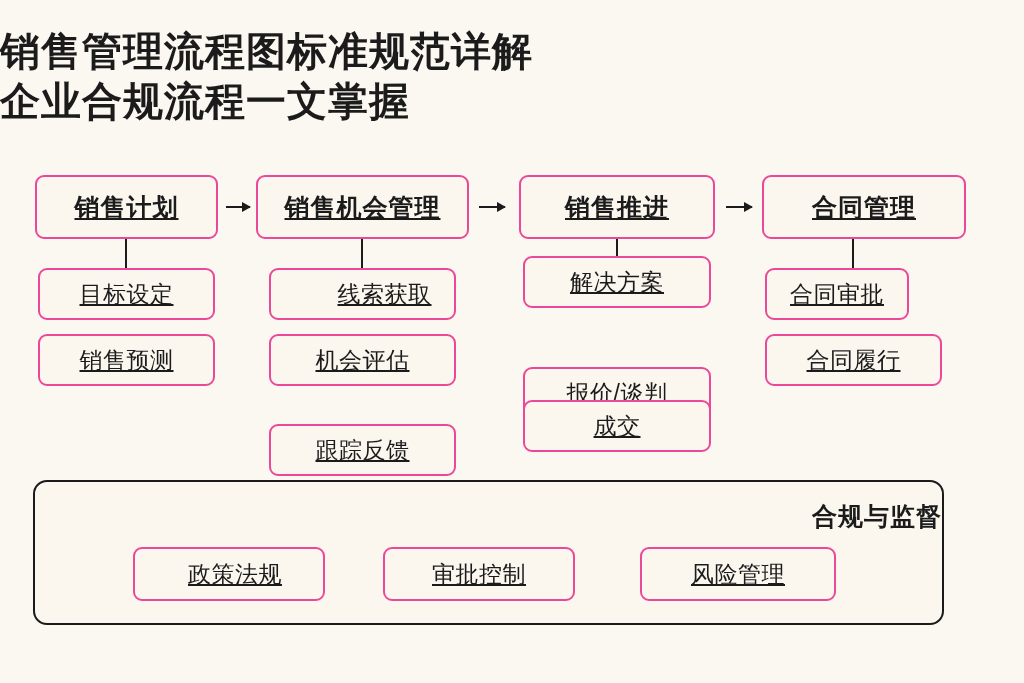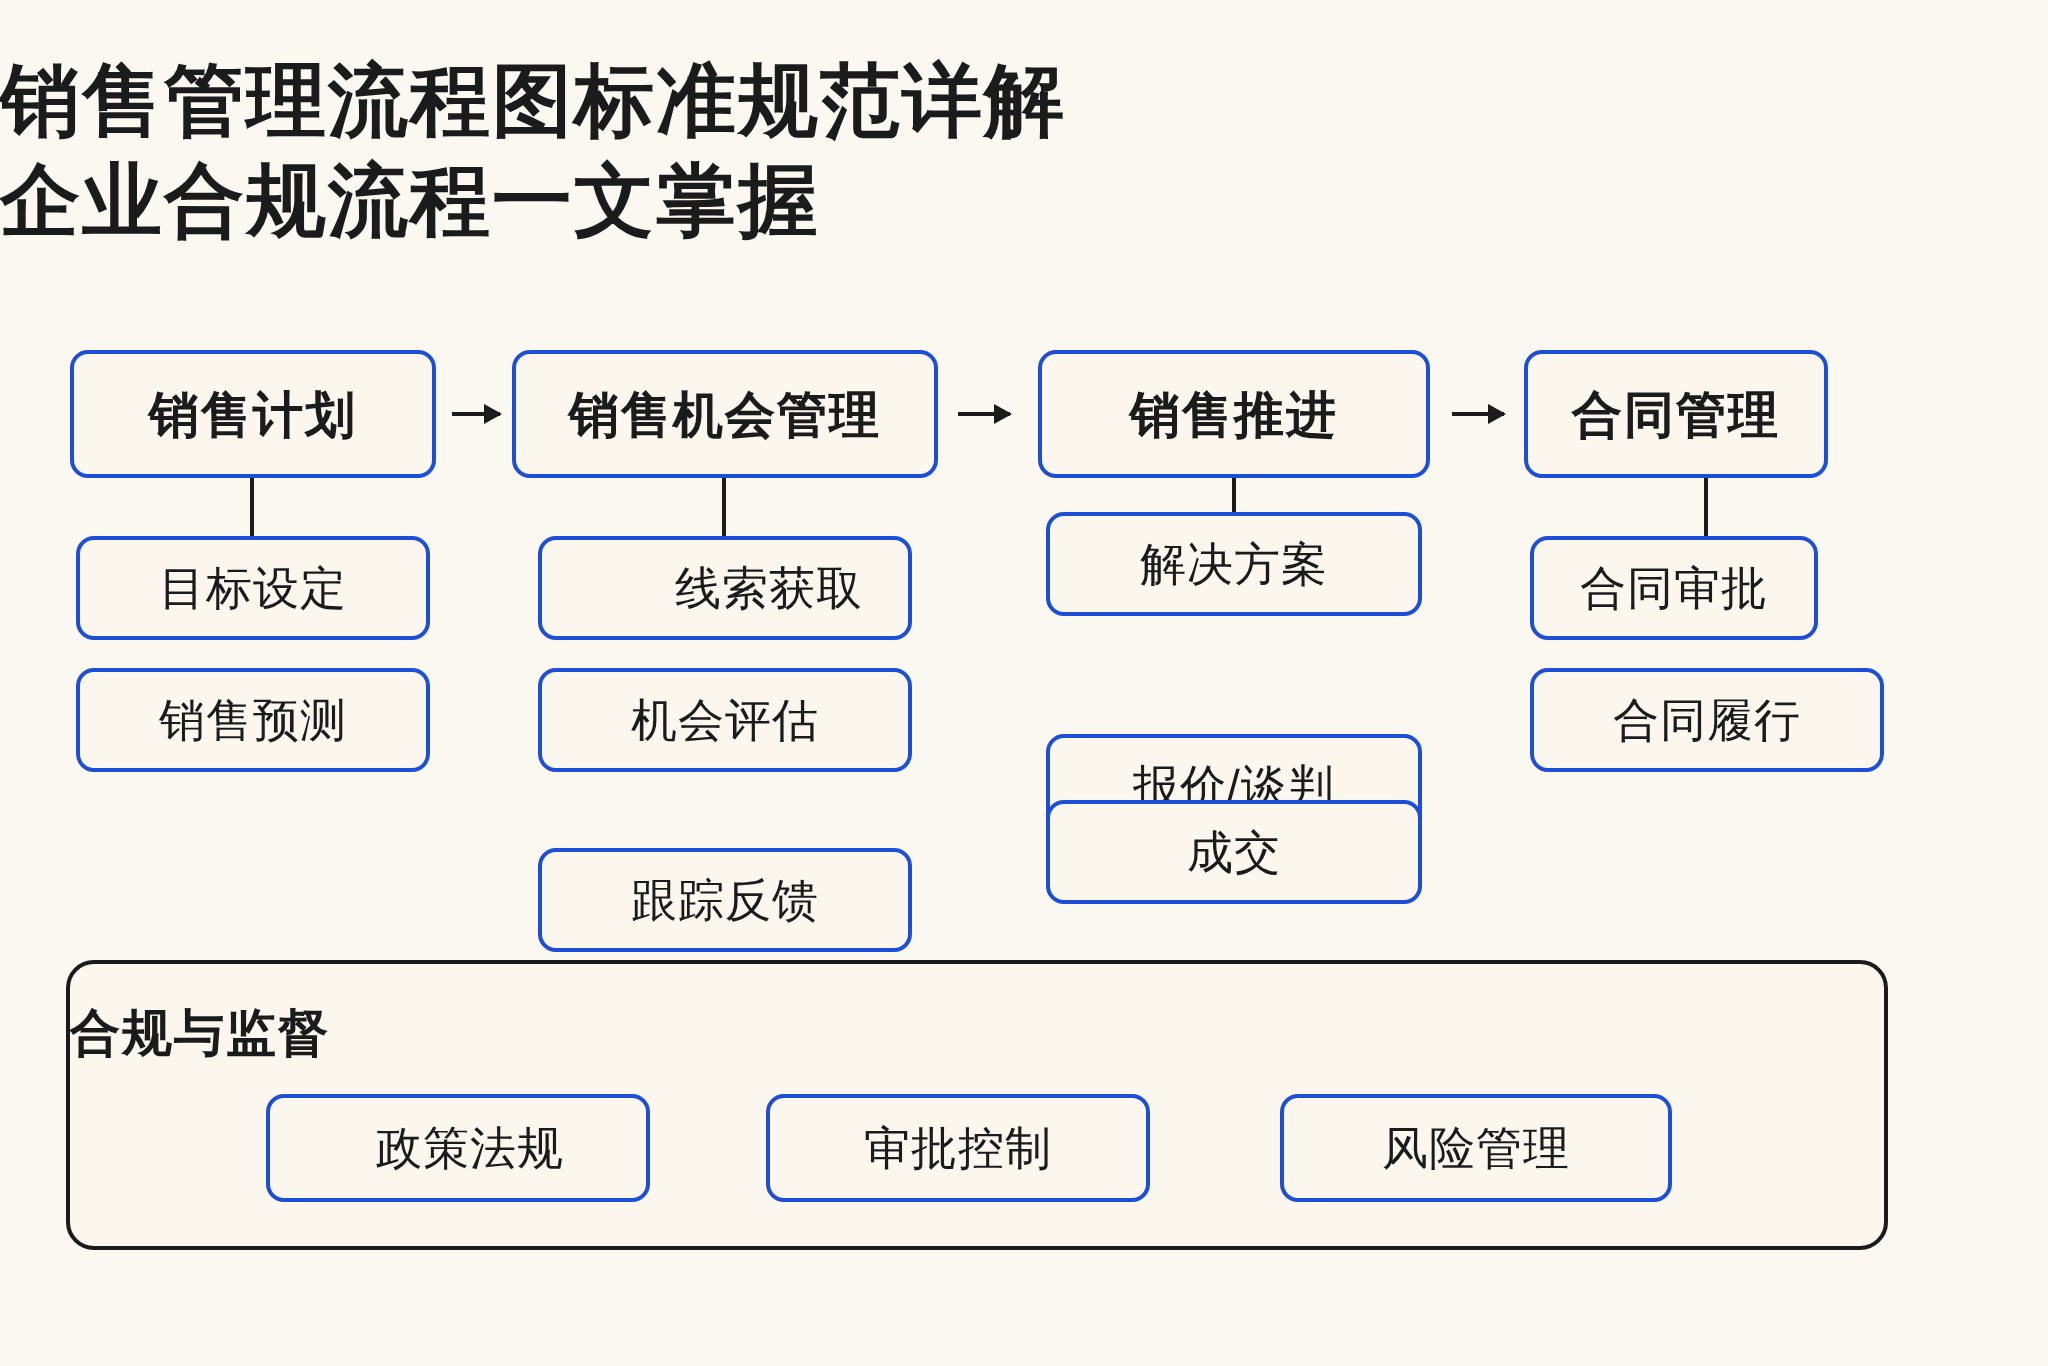--- a/index.html
+++ b/index.html
@@ -36,26 +36,27 @@
     line-height: 50px;
     color: #1b1b1b;
     white-space: nowrap;
   }
 
   
   .node {
     position: absolute;
     box-sizing: border-box;
     background: #fbf7ef;
-    border: 2px solid #1d4ed8;
+    border: 2px solid #ec4899;
     border-radius: 9px;
     display: flex;
     align-items: center;
     justify-content: center;
     text-align: left;
+    text-decoration: underline;
   }
   .node.header-node {
     font-size: 25px;
     font-weight: 700;
     letter-spacing: 1px;
   }
   .node.sub-node {
     font-size: 23px;
     font-weight: 400;
     letter-spacing: 0.5px;
@@ -97,21 +98,21 @@
     box-sizing: border-box;
     background: #fbf7ef;
     border: 2px solid #1b1b1b;
     border-radius: 14px;
   }
   .compliance-title {
     position: absolute;
     left: 0;
     top: 18px;
     width: 100%;
-    text-align: left;
+    text-align: right;
     font-size: 25px;
     font-weight: 700;
     letter-spacing: 1px;
   }
 </style>
 </head>
 <body>
 
 <div id="canvas">
 
@@ -136,21 +137,21 @@
   <div class="arrow" style="left:479px; top:206px; width:26px;"></div>
 
   <div class="node header-node" style="left:519px; top:175px; width:196px; height:64px;">销售推进</div>
   <div class="connector-v" style="left:616px; top:239px; width:2px; height:29px;"></div>
   <div class="node sub-node" style="left:523px; top:256px; width:188px; height:52px;">解决方案</div>
   <div class="node sub-node" style="left:523px; top:334px; width:188px; height:52px;margin-top:33px;">报价/谈判</div>
   <div class="node sub-node" style="left:523px; top:400px; width:188px; height:52px;">成交</div>
 
   <div class="arrow" style="left:726px; top:206px; width:26px;"></div>
 
-  <div class="node header-node" style="left:762px; top:175px; width:152px; height:64px;">合同管理</div>
+  <div class="node header-node" style="left:762px; top:175px; width:204px; height:64px;">合同管理</div>
   <div class="connector-v" style="left:852px; top:239px; width:2px; height:29px;"></div>
   <div class="node sub-node" style="left:765px; top:268px; width:144px; height:52px;">合同审批</div>
   <div class="node sub-node" style="left:765px; top:334px; width:177px; height:52px;">合同履行</div>
 
   <div class="compliance-panel" style="left:33px; top:480px; width:911px; height:145px;">
     <div class="compliance-title">合规与监督</div>
   </div>
   <div class="node compliance-node" style="left:133px; top:547px; width:192px; height:54px;padding-left:12px;">政策法规</div>
   <div class="node compliance-node" style="left:383px; top:547px; width:192px; height:54px;">审批控制</div>
   <div class="node compliance-node" style="left:640px; top:547px; width:196px; height:54px;">风险管理</div>

